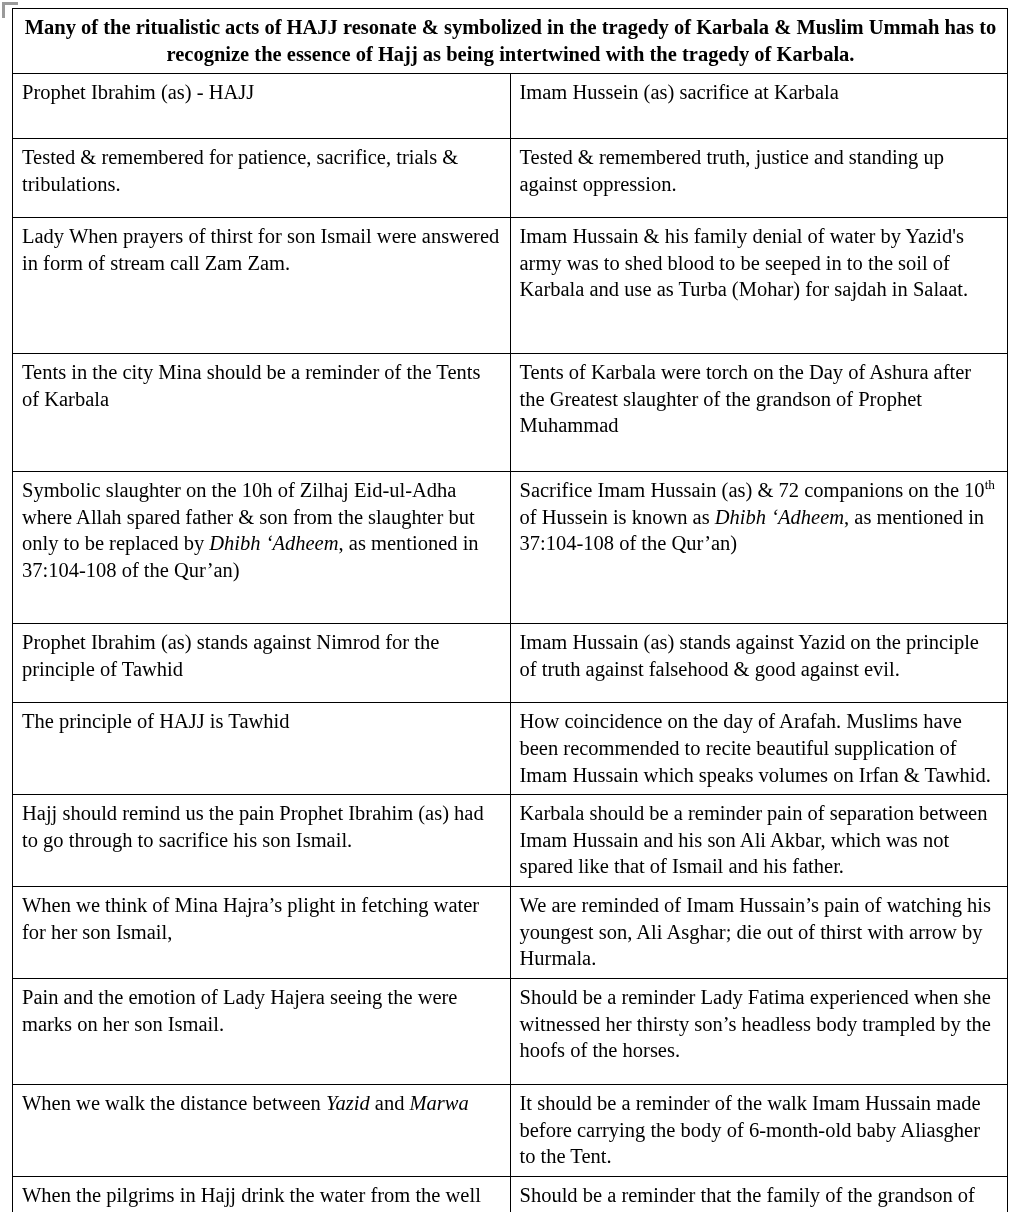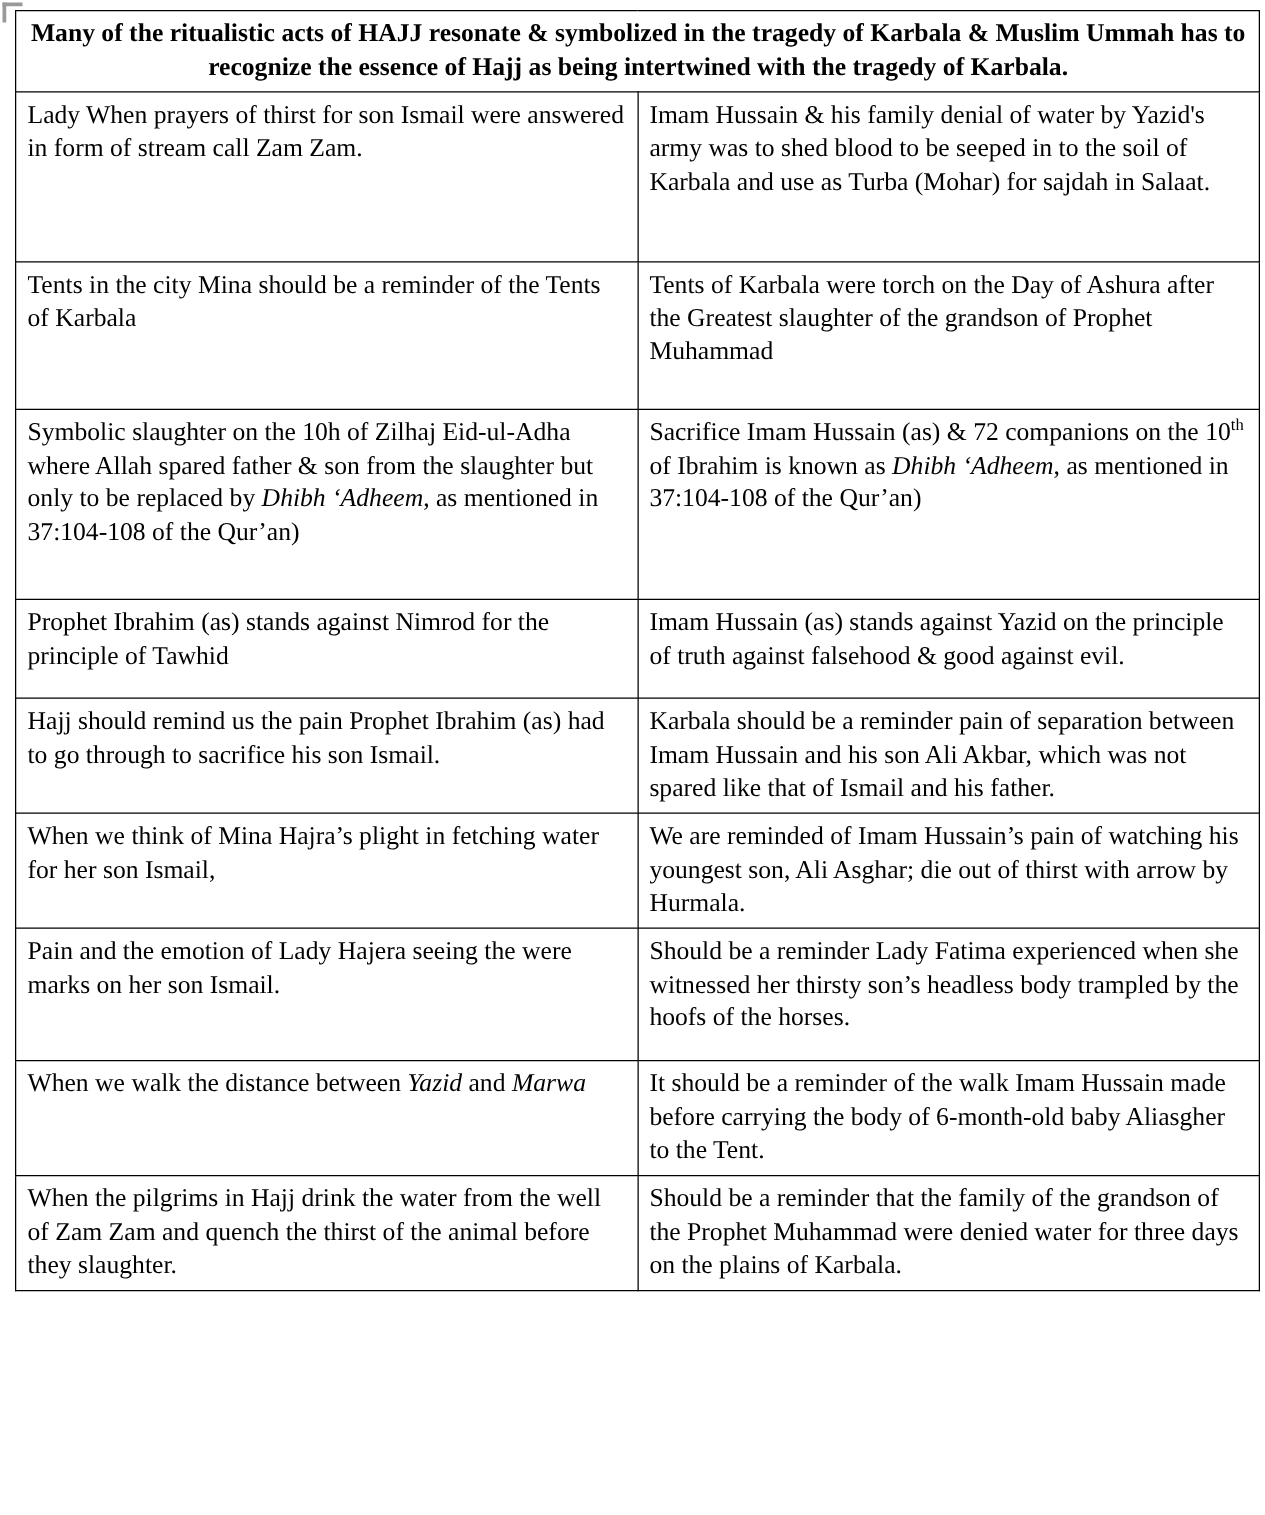--- a/index.html
+++ b/index.html
@@ -70,21 +70,41 @@
 
   <div class="table-handle"></div>
 
   <table class="doc-table">
     <tbody>
 
       <tr>
         <td class="title-cell" colspan="2">Many of the ritualistic acts of HAJJ resonate &amp; symbolized in the tragedy of Karbala &amp; Muslim Ummah has to recognize the essence of Hajj as being intertwined with the tragedy of Karbala.</td>
       </tr>
 
-
+      <tr>
+        <td class="col-left">
+          <span>Prophet Ibrahim (as) - HAJJ</span>
+          <span class="spacer-sm"></span>
+        </td>
+        <td class="col-right">
+          <span>Imam Hussein (as) sacrifice at Karbala</span>
+          <span class="spacer-sm"></span>
+        </td>
+      </tr>
+
+      <tr>
+        <td class="col-left">
+          <span>Tested &amp; remembered for patience, sacrifice, trials &amp; tribulations.</span>
+          <span class="spacer-xs"></span>
+        </td>
+        <td class="col-right">
+          <span>Tested &amp; remembered truth, justice and standing up against oppression.</span>
+          <span class="spacer-xs"></span>
+        </td>
+      </tr>
 
       <tr>
         <td class="col-left">
           <span>Lady When prayers of thirst for son Ismail were answered in form of stream call Zam Zam.</span>
           <span class="spacer-md"></span>
         </td>
         <td class="col-right">
           <span>Imam Hussain &amp; his family denial of water by Yazid's army was to shed blood to be seeped in to the soil of Karbala and use as Turba (Mohar) for sajdah in Salaat.</span>
           <span class="spacer-md"></span>
         </td>
@@ -100,36 +120,44 @@
           <span class="spacer-sm"></span>
         </td>
       </tr>
 
       <tr>
         <td class="col-left">
           <span>Symbolic slaughter on the 10h of Zilhaj Eid-ul-Adha where Allah spared father &amp; son from the slaughter but only to be replaced by </span><i class="term">Dhibh ‘Adheem</i><span>, as mentioned in 37:104-108 of the Qur’an)</span>
           <span class="spacer-xs"></span>
         </td>
         <td class="col-right">
-          <span>Sacrifice Imam Hussain (as) &amp; 72 companions on the 10</span><sup class="ord">th</sup><span> of Ibrahim is known as </span><i class="term">Dhibh ‘Adheem</i><span>, as mentioned in 37:104-108 of the Qur’an)</span>
+          <span>Sacrifice Imam Hussain (as) &amp; 72 companions on the 10</span><sup class="ord">th</sup><span> of Hussein is known as </span><i class="term">Dhibh ‘Adheem</i><span>, as mentioned in 37:104-108 of the Qur’an)</span>
           <span class="spacer-lg"></span>
         </td>
       </tr>
 
       <tr>
         <td class="col-left">
           <span>Prophet Ibrahim (as) stands against Nimrod for the principle of Tawhid</span>
           <span class="spacer-xs"></span>
         </td>
         <td class="col-right">
           <span>Imam Hussain (as) stands against Yazid on the principle of truth against falsehood &amp; good against evil.</span>
           <span class="spacer-xs"></span>
         </td>
       </tr>
 
+      <tr>
+        <td class="col-left">
+          <span>The principle of HAJJ is Tawhid</span>
+        </td>
+        <td class="col-right">
+          <span>How coincidence on the day of Arafah. Muslims have been recommended to recite beautiful supplication of Imam Hussain which speaks volumes on Irfan &amp; Tawhid.</span>
+        </td>
+      </tr>
 
       <tr>
         <td class="col-left">
           <span>Hajj should remind us the pain Prophet Ibrahim (as) had to go through to sacrifice his son Ismail.</span>
         </td>
         <td class="col-right">
           <span>Karbala should be a reminder pain of separation between Imam Hussain and his son Ali Akbar, which was not spared like that of Ismail and his father.</span>
         </td>
       </tr>
 

